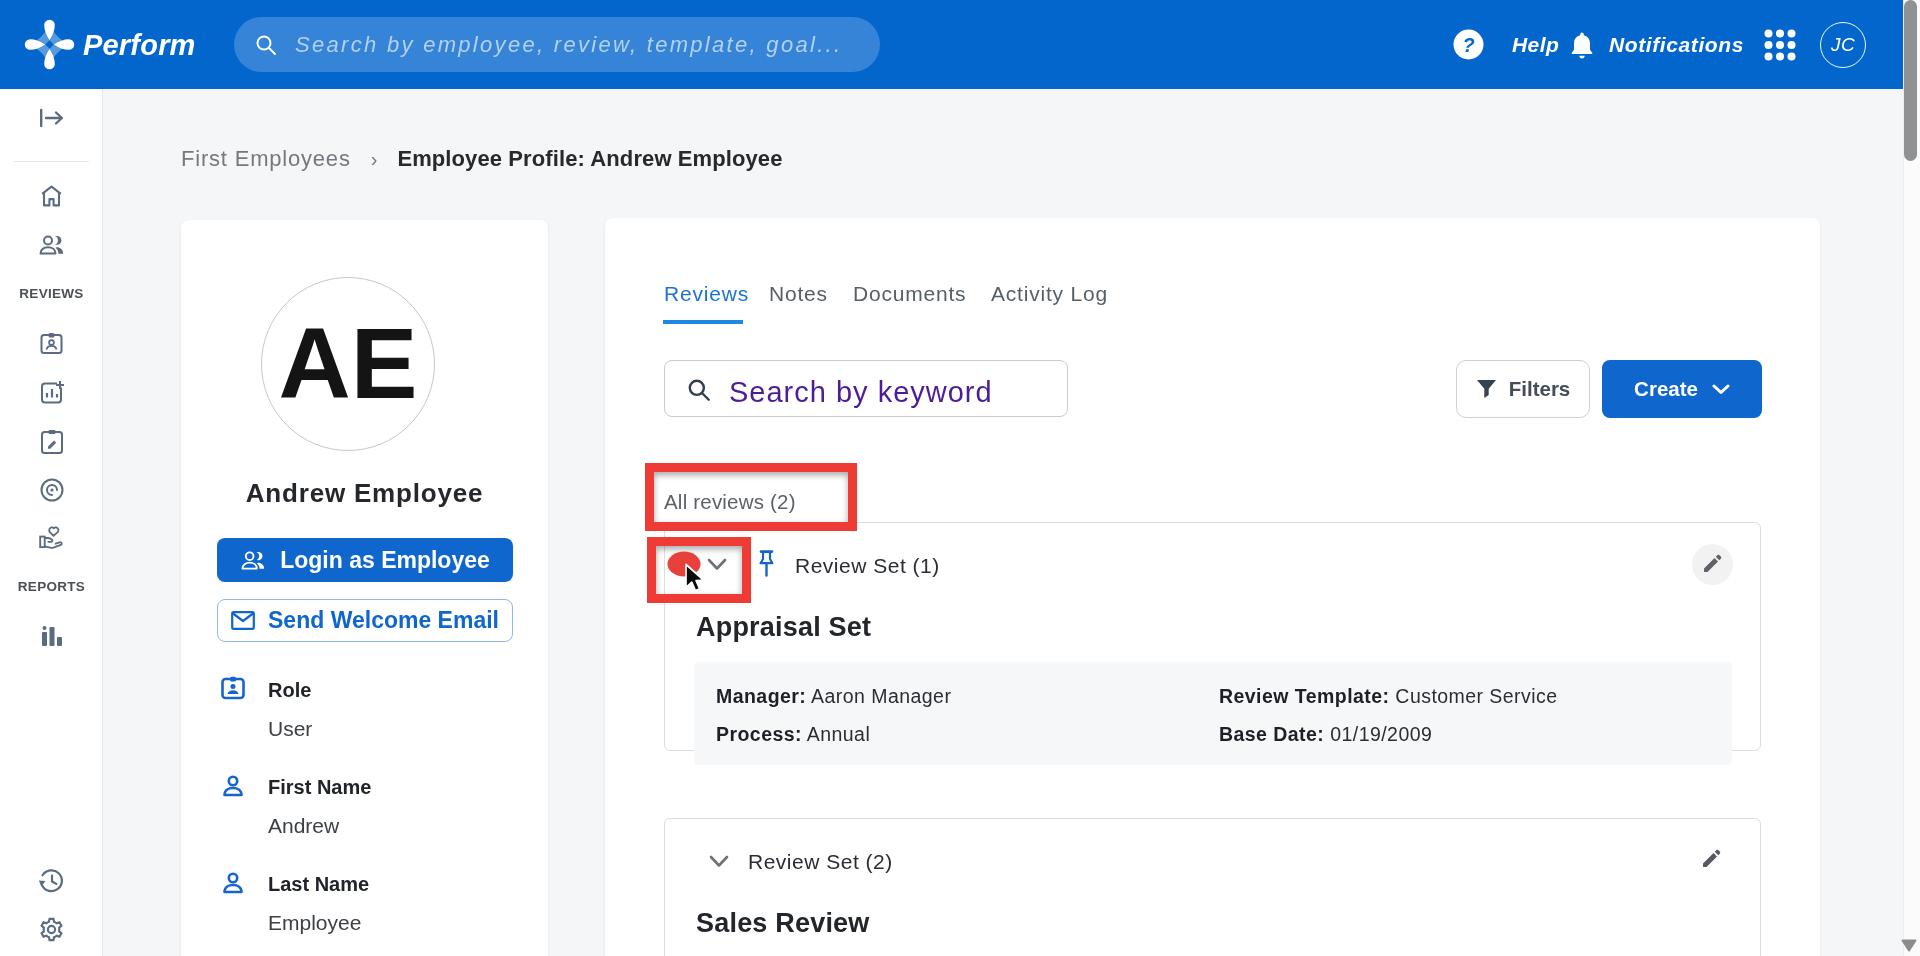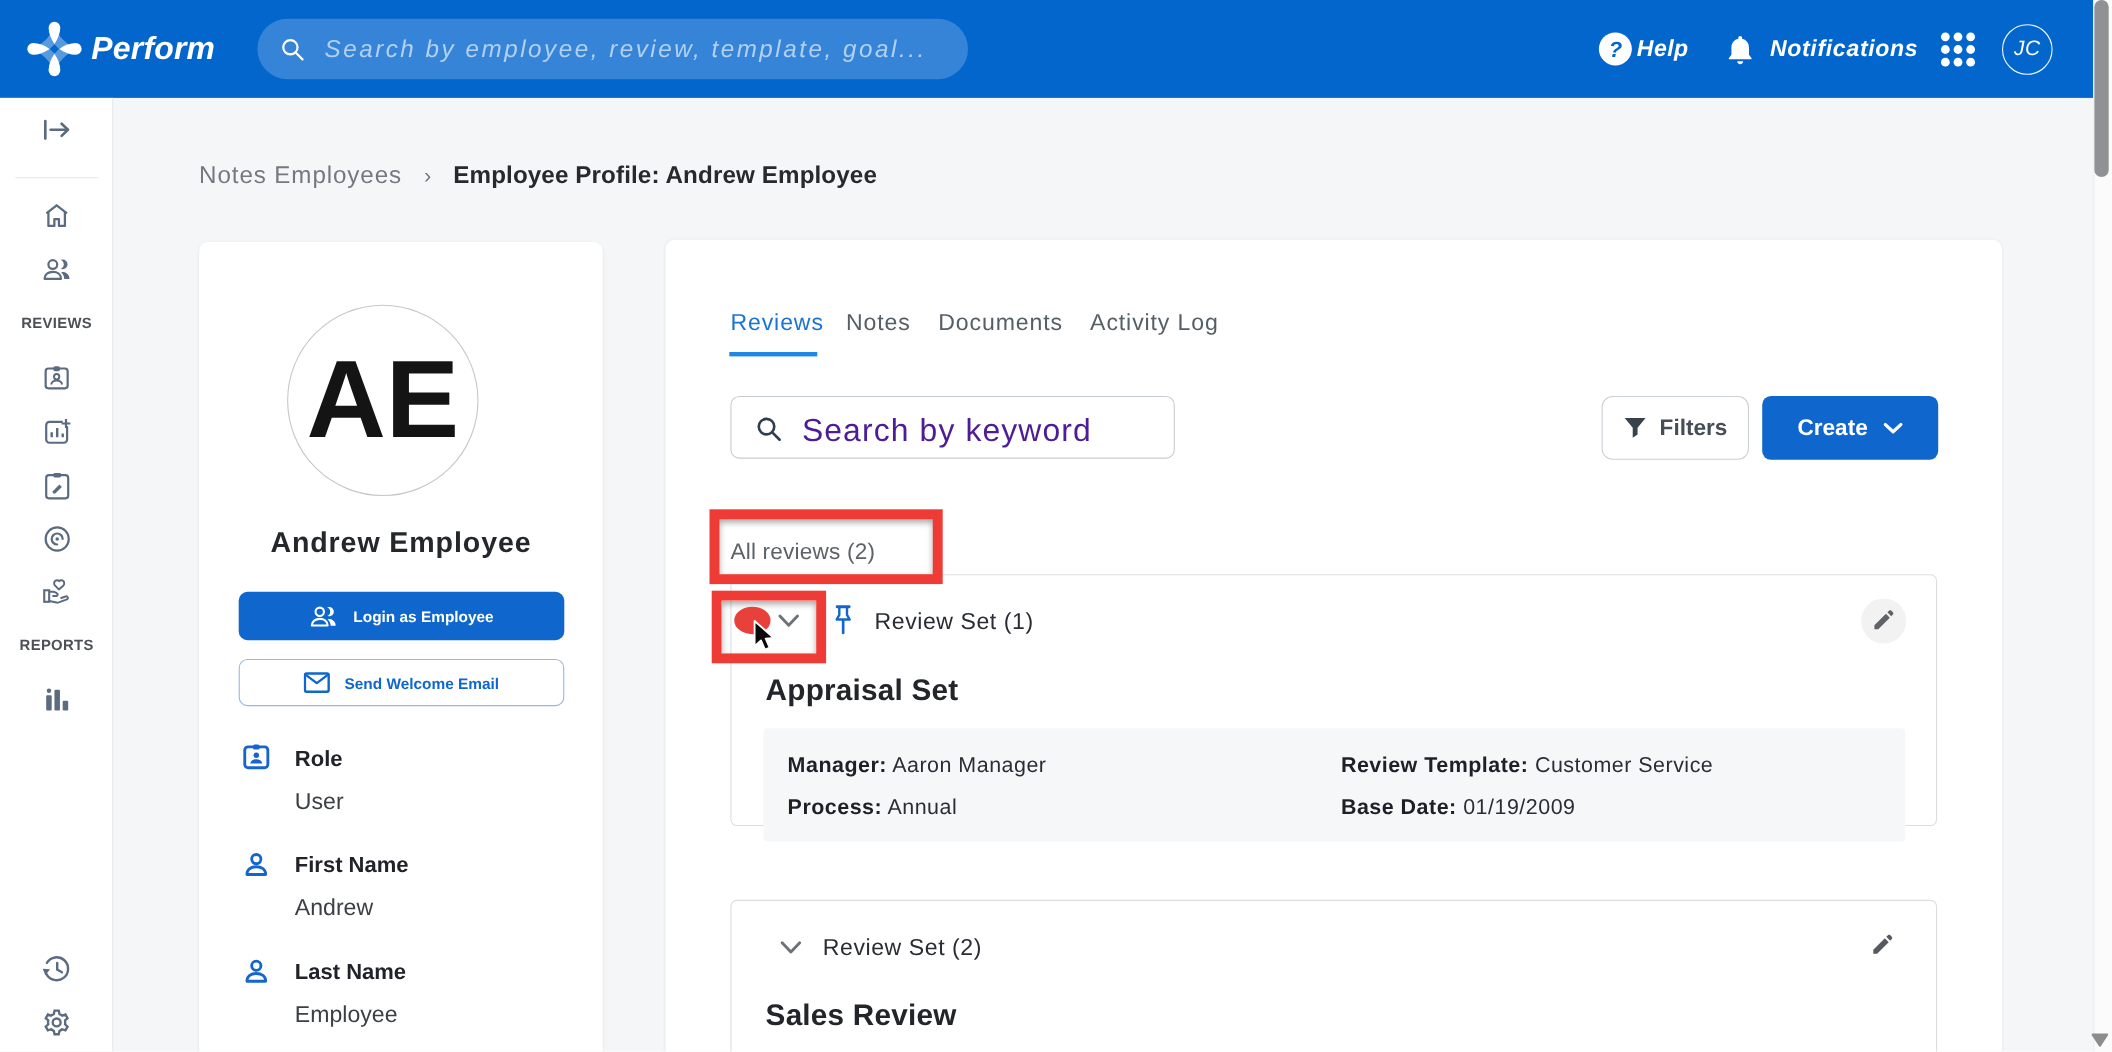--- a/index.html
+++ b/index.html
@@ -9,21 +9,21 @@
 
 
 #topbar { position:absolute; left:0; top:0; width:1903px; height:89px; background:#0366cd;font-style:italic; }
 #logo { position:absolute; left:24px; top:19px; width:51px; height:51px; }
 #brand { position:absolute; left:83px; top:29px; color:#fff; font-size:29px; font-weight:600; letter-spacing:0.2px; }
 #topsearch { position:absolute; left:234px; top:17px; width:646px; height:55px; border-radius:28px; background:rgba(255,255,255,0.2); }
 #topsearch .ph { position:absolute; left:61px; top:15px; font-size:22px; color:rgba(255,255,255,0.62); letter-spacing:2.3px; }
 #topsearch svg { position:absolute; left:20px; top:16px; }
 .topright { position:absolute; top:0; height:89px; display:flex; align-items:center; color:#fff; }
 #helpwrap { left:1453px; }
-#helptext { font-size:21px; font-weight:600; margin-left:4px; letter-spacing:0.4px; }
+#helptext { font-size:21px; font-weight:600; margin-left:28px; letter-spacing:0.4px; }
 #notifwrap { left:1569px; }
 #notiftext { font-size:21px; font-weight:600; margin-left:14px; letter-spacing:0.6px; }
 #gridwrap { left:1764px; }
 #avatar { position:absolute; left:1820px; top:22px; width:46px; height:46px; border-radius:50%; border:1.6px solid rgba(255,255,255,0.95); color:#fff; font-size:19px; text-align:center; line-height:43px; letter-spacing:0.5px; }
 
 
 #sidebar { position:absolute; left:0; top:89px; width:103px; height:867px; background:#fff; border-right:1px solid #e4e6e9; }
 .sic { position:absolute; left:0; width:103px; text-align:center; }
 .slabel { position:absolute; width:103px; text-align:center; font-size:13.5px; font-weight:600; color:#4d5157; letter-spacing:0.3px; }
 #sdivider { position:absolute; left:14px; top:72px; width:75px; height:1px; background:#e8e8e8; }
@@ -32,21 +32,21 @@
 #breadcrumb { position:absolute; left:181px; top:146px; font-size:22px; }
 #breadcrumb .bc1 { color:#75797f; letter-spacing:0.8px; }
 #breadcrumb .bsep { color:#75797f; margin:0 20px; font-size:20px; }
 #breadcrumb .bc2 { color:#28292d; font-weight:600; letter-spacing:0.1px; }
 
 
 #pcard { position:absolute; left:181px; top:220px; width:367px; height:800px; background:#fff; border-radius:8px; box-shadow:0 1px 3px rgba(0,0,0,0.08); }
 #pavatar { position:absolute; left:80px; top:57px; width:174px; height:174px; border-radius:50%; border:1px solid #c4c8cc; text-align:center; }
 #pavatar span { font-size:100px; font-weight:700; color:#141414; line-height:170px; letter-spacing:0px; }
 #pname { position:absolute; left:0; top:258px; width:100%; text-align:center; font-size:26px; font-weight:600; color:#24272c; letter-spacing:0.8px; }
-.pbtn { position:absolute; left:36px; width:296px; border-radius:8px; font-size:14px; font-weight:600; display:flex; align-items:center; justify-content:center; }
+.pbtn { position:absolute; left:36px; width:296px; border-radius:8px; font-size:23px; font-weight:600; display:flex; align-items:center; justify-content:center; }
 #loginbtn { top:318px; height:44px; background:#0f67cd; color:#fff; }
 #emailbtn { top:379px; height:43px; background:#fff; border:1px solid #93b8e6; color:#0f67cd; }
 .pbtn svg { margin-right:13px; }
 .prow-ic { position:absolute; left:39px; width:26px; height:26px; }
 .prow-label { position:absolute; left:87px; font-size:20px; font-weight:600; color:#202329; }
 .prow-val { position:absolute; left:87px; font-size:21px; font-weight:400; color:#3c4046; }
 
 
 #mcard { position:absolute; left:605px; top:218px; width:1215px; height:1000px; background:#fff; border-radius:8px; box-shadow:0 1px 3px rgba(0,0,0,0.08); }
 .tab { position:absolute; top:64px; font-size:21px; color:#555f66; letter-spacing:0.8px; }
@@ -219,21 +219,21 @@
       </svg>
   </div>
   <div class="sic" style="top:827px;">
     <svg width="27" height="27" viewBox="0 0 24 24">
         <path fill="none" stroke="#5b6b80" stroke-width="1.9" d="M10.3 2.5 h3.4 l0.6 2.7 c0.8 0.3 1.5 0.7 2.2 1.3 l2.6-0.9 1.7 3 -2 1.8 c0.1 0.4 0.1 0.8 0.1 1.6 0 0.8 0 1.2-0.1 1.6 l2 1.8-1.7 3-2.6-0.9 c-0.7 0.6-1.4 1-2.2 1.3 l-0.6 2.7 h-3.4 l-0.6-2.7 c-0.8-0.3-1.5-0.7-2.2-1.3 l-2.6 0.9-1.7-3 2-1.8 c-0.1-0.4-0.1-0.8-0.1-1.6 0-0.8 0-1.2 0.1-1.6 l-2-1.8 1.7-3 2.6 0.9 c0.7-0.6 1.4-1 2.2-1.3 Z"></path>
         <circle cx="12" cy="12" r="3.2" fill="none" stroke="#5b6b80" stroke-width="1.9"></circle>
       </svg>
   </div>
 </div>
 
-<div id="breadcrumb"><span class="bc1">Notes Employees</span><span class="bsep">›</span><span class="bc2">Employee Profile: Andrew Employee</span></div>
+<div id="breadcrumb"><span class="bc1">First Employees</span><span class="bsep">›</span><span class="bc2">Employee Profile: Andrew Employee</span></div>
 
 <div id="pcard">
   <div id="pavatar"><span>AE</span></div>
   <div id="pname">Andrew Employee</div>
   <div class="pbtn" id="loginbtn">
     <svg width="27" height="21" viewBox="0 0 28 22">
         <circle cx="19" cy="6.4" r="4.4" fill="#fff"></circle>
         <circle cx="15.6" cy="6.4" r="4.4" fill="#0f67cd"></circle>
         <path d="M20.2 13.3 c3.1 1 5 3 5 6.4 h-4.8 c0-2.4-1-4.4-2.9-5.9 c0.95-0.4 1.8-0.5 2.7-0.5 Z" fill="#fff"></path>
         <circle cx="10" cy="6.5" r="4" fill="#0f67cd" stroke="#fff" stroke-width="2"></circle>

